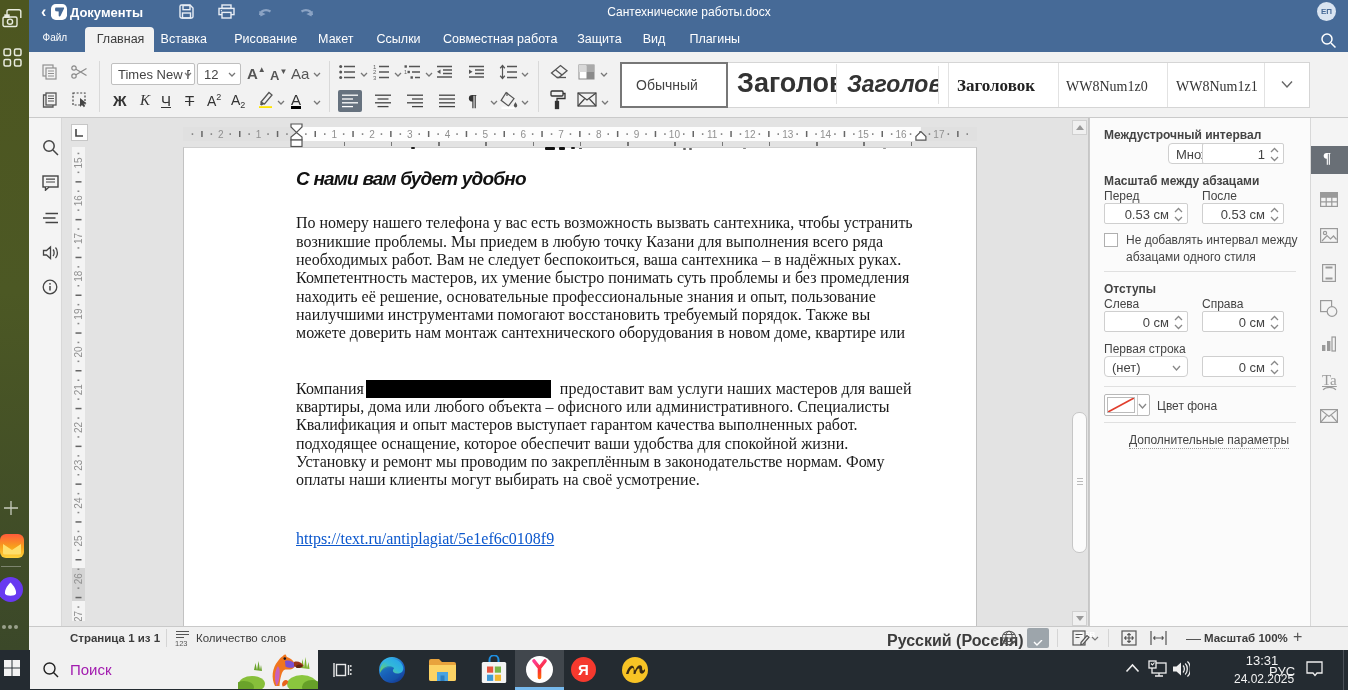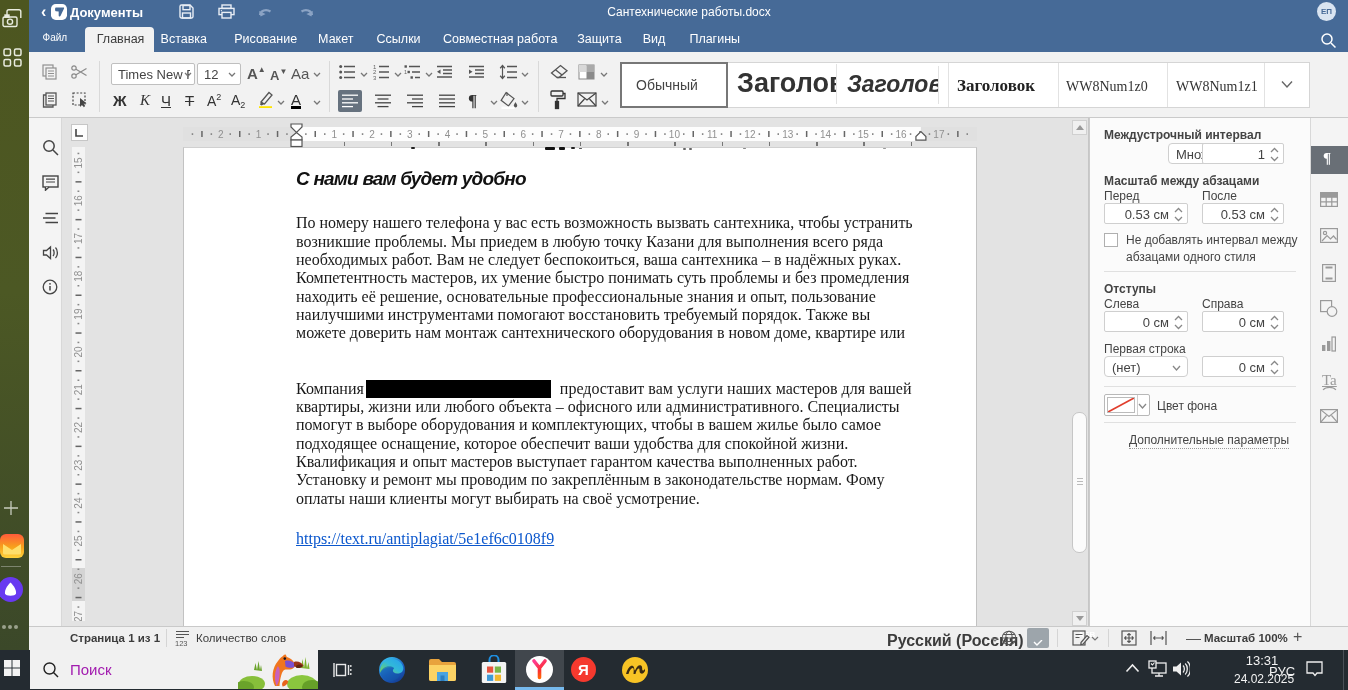--- a/index.html
+++ b/index.html
@@ -477,24 +477,23 @@
       <div style="height:18.35px;white-space:nowrap">По номеру нашего телефона у вас есть возможность вызвать сантехника, чтобы устранить</div>
       <div style="height:18.35px;white-space:nowrap">возникшие проблемы. Мы приедем в любую точку Казани для выполнения всего ряда</div>
       <div style="height:18.35px;white-space:nowrap">необходимых работ. Вам не следует беспокоиться, ваша сантехника – в надёжных руках.</div>
       <div style="height:18.35px;white-space:nowrap">Компетентность мастеров, их умение быстро понимать суть проблемы и без промедления</div>
       <div style="height:18.35px;white-space:nowrap">находить её решение, основательные профессиональные знания и опыт, пользование</div>
       <div style="height:18.35px;white-space:nowrap">наилучшими инструментами помогают восстановить требуемый порядок. Также вы</div>
       <div style="height:18.35px;white-space:nowrap">можете доверить нам монтаж сантехнического оборудования в новом доме, квартире или</div>
     </div>
     <div class="abs" style="left:113px;top:232.5px;font-family:'Liberation Serif',serif;font-size:16px;color:#1a1a1a;line-height:18.35px">
       <div style="height:18.35px;white-space:nowrap">Компания<span style="display:inline-block;width:185px;height:18px;background:#000;vertical-align:-4.5px;margin-left:2px"></span><span style="display:inline-block;width:9px"></span>предоставит вам услуги наших мастеров для вашей</div>
-      <div style="height:18.35px;white-space:nowrap">квартиры, жизни или любого объекта – офисного или административного. Специалисты</div>
-      <div style="height:18.35px;white-space:nowrap">помогут в выборе оборудования и комплектующих, чтобы в вашем жилье было самое</div>
+      <div style="height:18.35px;white-space:nowrap">квартиры, дома или любого объекта – офисного или административного. Специалисты</div>
+      <div style="height:18.35px;white-space:nowrap">Квалификация и опыт мастеров выступает гарантом качества выполненных работ.</div>
       <div style="height:18.35px;white-space:nowrap">подходящее оснащение, которое обеспечит ваши удобства для спокойной жизни.</div>
-      <div style="height:18.35px;white-space:nowrap">Квалификация и опыт мастеров выступает гарантом качества выполненных работ.</div>
       <div style="height:18.35px;white-space:nowrap">Установку и ремонт мы проводим по закреплённым в законодательстве нормам. Фому</div>
       <div style="height:18.35px;white-space:nowrap">оплаты наши клиенты могут выбирать на своё усмотрение.</div>
     </div>
     <div class="abs" style="left:113px;top:383px;font-family:'Liberation Serif',serif;font-size:16px;color:#0b57cd;text-decoration:underline;white-space:nowrap">https://text.ru/antiplagiat/5e1ef6c0108f9</div>
   </div>
 
 <div class="abs" style="left:1072px;top:120px;width:15px;height:15px;background:#f0f0f0;border:1px solid #d0d0d0"></div>
 <svg class="abs" style="left:1076px;top:125px" width="8" height="6" viewBox="0 0 8 6">
     <path d="M0 5 L4 0 L8 5Z" fill="#999"></path>
   </svg>

